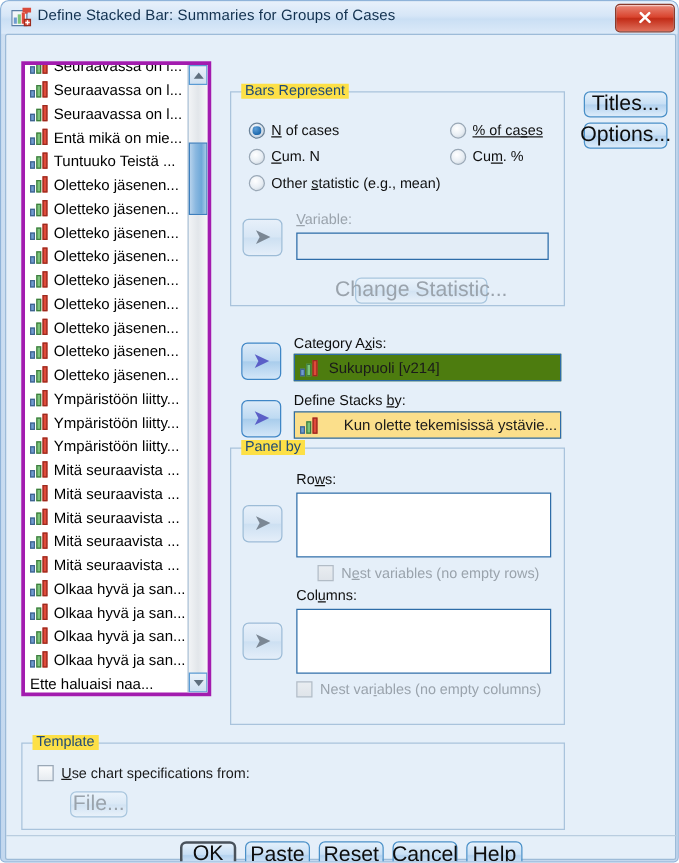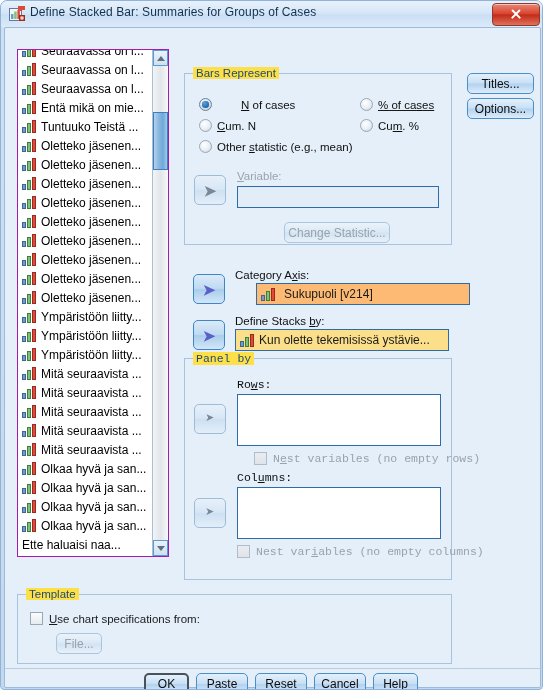--- a/index.html
+++ b/index.html
@@ -83,21 +83,21 @@
     box-sizing: border-box;
   }
 
   
   .varlist-wrap {
     position: absolute;
     left: 12px; top: 21px;
     width: 152px;
     height: 508px;
     background: #ffffff;
-    border: 1px solid #a21caf;
+    border: 3px solid #a21caf;
     box-sizing: border-box;
     overflow: hidden;
   }
   .varlist {
     position: absolute;
     left: 0; top: -9px;
     width: 136px;
   }
   .var-row {
     height: 19px;
@@ -177,21 +177,21 @@
     position: absolute;
     top: -7px; left: 8px;
     padding: 0 3px;
     background: #fde047;
     font-size: 11.5px;
     color: #214b76;
     white-space: nowrap;
   }
 
   #bars-represent { left: 179px; top: 45px; width: 268px; height: 172px; }
-  #panel-by       { left: 179px; top: 330px; width: 268px; height: 222px; font-family: Liberation Mono, monospace; }
+  #panel-by       { left: 179px; top: 330px; width: 268px; height: 222px; }
   #template-box   { left: 12px;  top: 566px; width: 435px; height: 70px; }
 
   
   .radio-row {
     position: absolute;
     display: flex;
     align-items: center;
     white-space: nowrap;
     cursor: pointer;
   }
@@ -282,36 +282,36 @@
     background: #ffffff;
     box-sizing: border-box;
     display: flex;
     align-items: center;
     padding-left: 4px;
     white-space: nowrap;
     overflow: hidden;
     font-size: 12px;
     cursor: pointer;
   }
-  .target-field.filled-grey  { background: #fdba74; margin-left: 21px; }
+  .target-field.filled-grey  { background: #4d7c0f; }
   .target-field.filled-yellow{ background: #fbdf8b; }
   .target-field.empty-box    { background: #ffffff; }
   .target-field.readonly-box { background: #e3edf7; border-color: #2d6ca8; }
 
   
   .btn {
     position: absolute;
     border: 1px solid #4a90c8;
     border-radius: 5px;
     background: linear-gradient(to bottom, #e4f0fb 0%, #c9e0f5 47%, #b3d2ef 53%, #ddecfa 100%);
     box-sizing: border-box;
-    font-size: 12px;
+    font-size: 17px;
     color: #0d0d0d;
     display: flex;
-    align-items: center;
+    align-items: flex-end;
     justify-content: center;
     cursor: pointer;
     white-space: nowrap;
   }
   .btn.default {
     border: 2px solid #49525b;
   }
   .btn.disabled {
     border-color: #a9c6de;
     color: #9aa3ac;
@@ -578,21 +578,21 @@
         <div class="sb-thumb"></div>
         <div class="sb-arrow down">
             <span class="tri"></span>
           </div>
       </div>
     </div>
 
     <div class="groupbox" id="bars-represent">
       <div class="gb-title">Bars Represent</div>
 
-      <div class="radio-row" style="left:14px; top:24px;gap:24px;">
+      <div class="radio-row" style="left:14px; top:24px;">
         <span class="radio on"></span>
         <span class="radio-label"><span class="u">N</span> of cases</span>
       </div>
 
       <div class="radio-row" style="left:175px; top:24px;text-decoration:underline;">
         <span class="radio"></span>
         <span class="radio-label">% of ca<span class="u">s</span>es</span>
       </div>
 
       <div class="radio-row" style="left:14px; top:45px;">
@@ -645,21 +645,21 @@
     </div>
     <div class="field-label" style="left:230px; top:287px;">
       Define Stacks <span class="u">b</span>y:
     </div>
     <div class="target-field filled-yellow" style="left:230px; top:301px; width:214px; height:22px;">
       <span class="var-icon">
         <i class="b1"></i>
           <i class="b2"></i>
           <i class="b3"></i>
       </span>
-      <span style="margin-left:0;text-align:right;">Kun olette tekemisissä ystävie...</span>
+      <span style="margin-left:16px;text-align:right;">Kun olette tekemisissä ystävie...</span>
     </div>
 
     <div class="groupbox" id="panel-by">
       <div class="gb-title">Panel by</div>
 
       <div class="field-label" style="left:52px; top:19px;">
         Ro<span class="u">w</span>s:
       </div>
       <div class="arrow-btn disabled" style="left:9px; top:45px;">
         <span class="arrow-glyph">➤</span>

